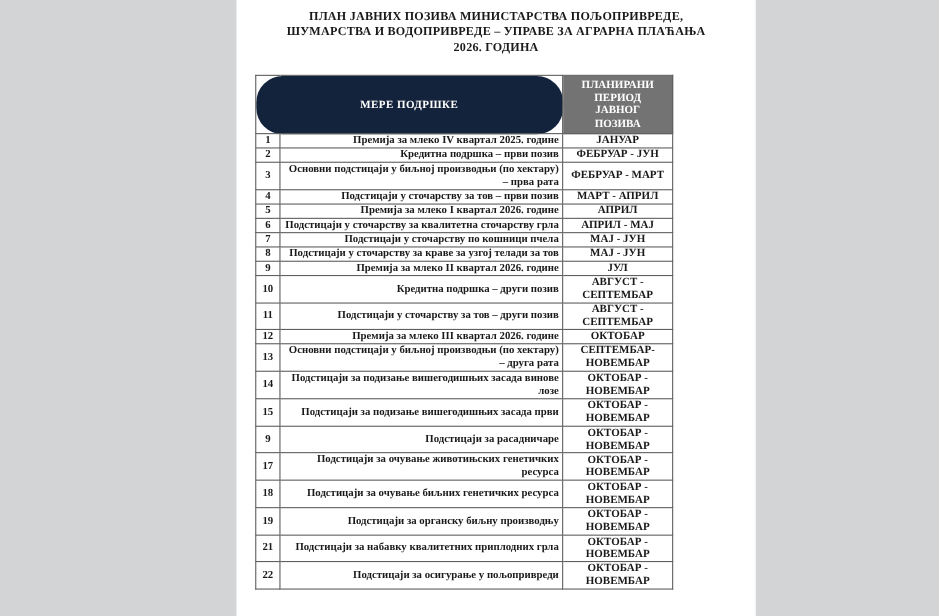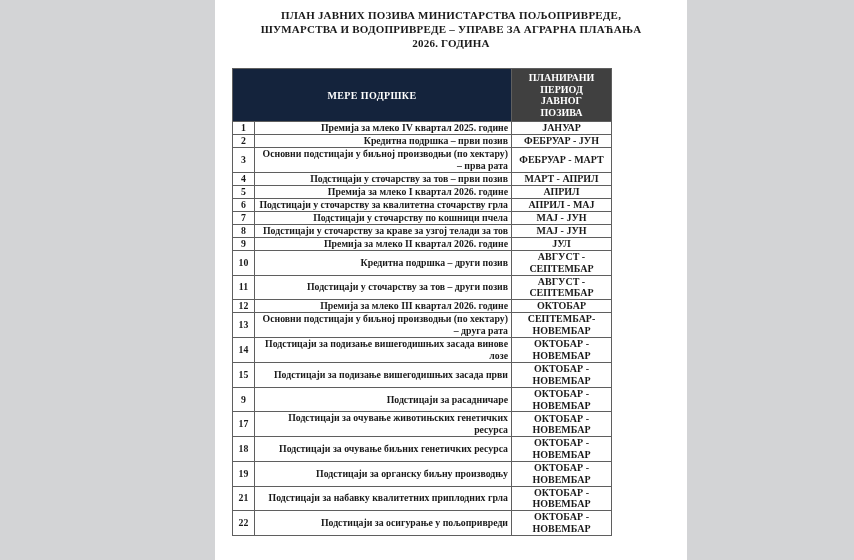--- a/index.html
+++ b/index.html
@@ -40,21 +40,21 @@
     font-family: "Liberation Serif", serif;
     font-weight: bold;
     color: #1a1a1a;
     vertical-align: middle;
   }
   .doc-table thead th {
     font-size: 10px;
     text-align: center;
     padding: 3px 1px;
   }
-  th.h-measures { font-size: 10.5px; letter-spacing: 0.4px; }
+  th.h-measures { font-size: 10.5px; letter-spacing: 0.4px; border-radius: 24px; }
   th.h-period   { line-height: 11.5px; white-space: pre-line; }
   td.num {
     font-size: 9.8px;
     line-height: 12px;
     text-align: center;
     padding: 0;
   }
   td.measure {
     font-size: 9.8px;
     line-height: 12px;
@@ -83,21 +83,21 @@
 
   <table class="doc-table">
     <colgroup>
       <col class="c-num">
         <col class="c-meas">
         <col class="c-period">
     </colgroup>
     <thead>
       <tr>
         <th colspan="2" class="h-measures" style="background: rgb(20, 35, 60); color: rgb(255, 255, 255);">МЕРЕ ПОДРШКЕ</th>
-        <th class="h-period" style="background: #404040; color: rgb(255, 255, 255);">ПЛАНИРАНИ
+        <th class="h-period" style="background: #737373; color: rgb(255, 255, 255);">ПЛАНИРАНИ
 ПЕРИОД
 ЈАВНОГ
 ПОЗИВА</th>
       </tr>
     </thead>
     <tbody>
       <tr>
         <td class="num">1</td>
         <td class="measure">Премија за млеко IV квартал 2025. године</td>
         <td class="period">ЈАНУАР</td>

